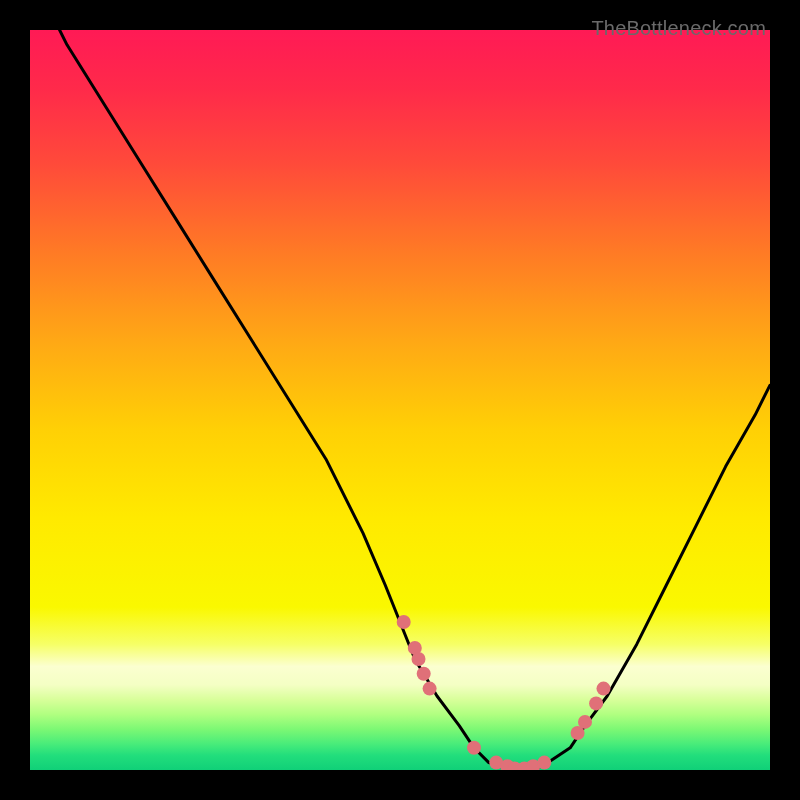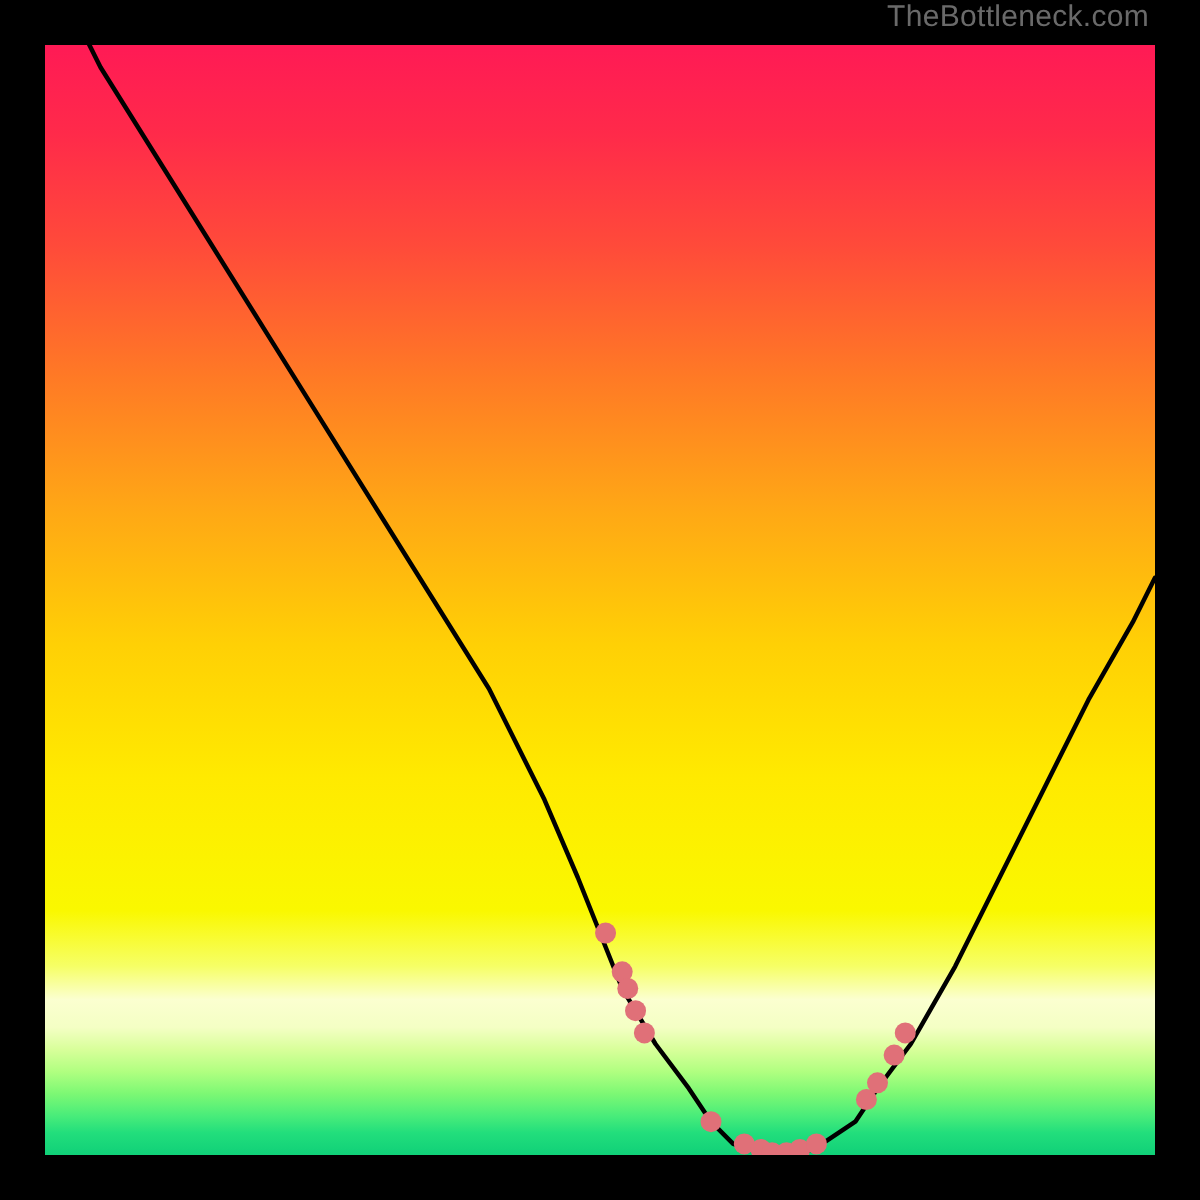--- a/index.html
+++ b/index.html
@@ -1,20 +1,20 @@
 <!DOCTYPE html>
 <html><head>
 <meta charset="utf-8">
 <style>
   * { margin: 0; padding: 0; box-sizing: border-box; }
   body { background: #000; width: 800px; height: 800px; overflow: hidden; font-family: Arial, sans-serif; }
   .container { position: relative; width: 800px; height: 800px; background: #000; }
   .plot-area { position: absolute; left: 30px; top: 30px; width: 740px; height: 740px; }
   .gradient-bg { position: absolute; left: 0; top: 0; width: 100%; height: 100%; }
-  .watermark { position: absolute; top: 0; right: 34px; color: #6a6a6a; font-size: 20px; font-weight: 500; letter-spacing: 0.2px; }
+  .watermark { position: absolute; top: 17px; right: 34px; color: #6a6a6a; font-size: 20px; font-weight: 500; letter-spacing: 0.2px; }
   svg.curve { position: absolute; left: 0; top: 0; width: 100%; height: 100%; }
 </style>
 </head>
 <body>
 
 <div class="container">
   <div class="plot-area">
     <svg class="gradient-bg" viewBox="0 0 740 740" preserveAspectRatio="none">
       <defs>
         <linearGradient id="bgGrad" x1="0" y1="0" x2="0" y2="1">

